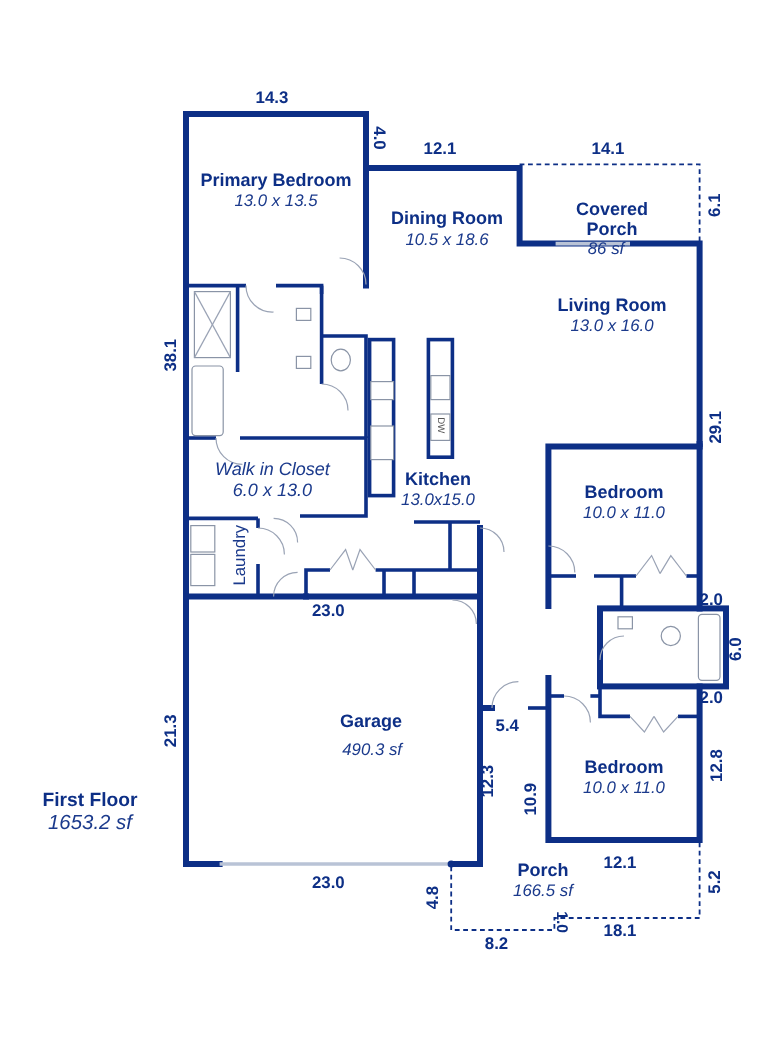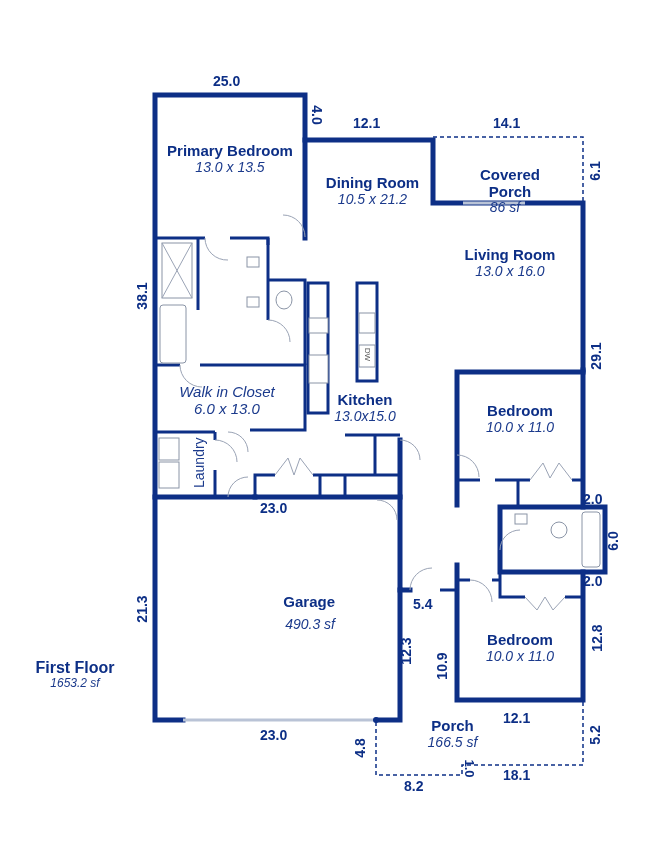--- a/index.html
+++ b/index.html
@@ -112,21 +112,21 @@
   <path class="door" d="M470,580 A22,22 0 0,1 492,602"></path>
   <path class="door" d="M525,597 L537,610 L545,597 M565,597 L553,610 L545,597"></path>
 </svg>
 
 <div class="lbl" style="left:155px;top:143px;width:150px;">
   <div class="rname">Primary Bedroom</div>
   <div class="rdim">13.0 x 13.5</div>
 </div>
 <div class="lbl" style="left:310px;top:175px;width:125px;">
   <div class="rname">Dining Room</div>
-  <div class="rdim">10.5 x 21.2</div>
+  <div class="rdim">10.5 x 18.6</div>
 </div>
 <div class="lbl" style="left:455px;top:167px;width:110px;">
   <div class="rname">Covered</div>
   <div class="rname">Porch</div>
   <div class="rdim" style="margin-left:-10px;">86 sf</div>
 </div>
 <div class="lbl" style="left:445px;top:247px;width:130px;">
   <div class="rname">Living Room</div>
   <div class="rdim">13.0 x 16.0</div>
 </div>
@@ -151,24 +151,24 @@
 <div class="lbl" style="left:205px;top:594px;width:130px;text-align:right;">
   <div class="rname" style="margin-bottom:6px;">Garage</div>
   <div class="rdim">490.3 sf</div>
 </div>
 <div class="lbl" style="left:415px;top:718px;width:75px;">
   <div class="rname">Porch</div>
   <div class="rdim">166.5 sf</div>
 </div>
 <div class="lbl" style="left:20px;top:659px;width:110px;">
   <div class="rname" style="font-size:16px;">First Floor</div>
-  <div class="rdim" style="font-size:12px;">1653.2 sf</div>
+  <div class="rdim" style="font-size:17px;">1653.2 sf</div>
 </div>
 
-<div class="meas" style="left:213px;top:73px;">25.0</div>
+<div class="meas" style="left:213px;top:73px;">14.3</div>
 <div class="meas rot90" style="left:307px;top:107px;">4.0</div>
 <div class="meas" style="left:353px;top:115px;">12.1</div>
 <div class="meas" style="left:493px;top:115px;">14.1</div>
 <div class="meas rot" style="left:585px;top:163px;">6.1</div>
 <div class="meas rot" style="left:128px;top:288px;">38.1</div>
 <div class="meas rot" style="left:582px;top:348px;">29.1</div>
 <div class="meas" style="left:583px;top:491px;">2.0</div>
 <div class="meas rot" style="left:603px;top:533px;">6.0</div>
 <div class="meas" style="left:583px;top:573px;">2.0</div>
 <div class="meas" style="left:260px;top:500px;">23.0</div>

